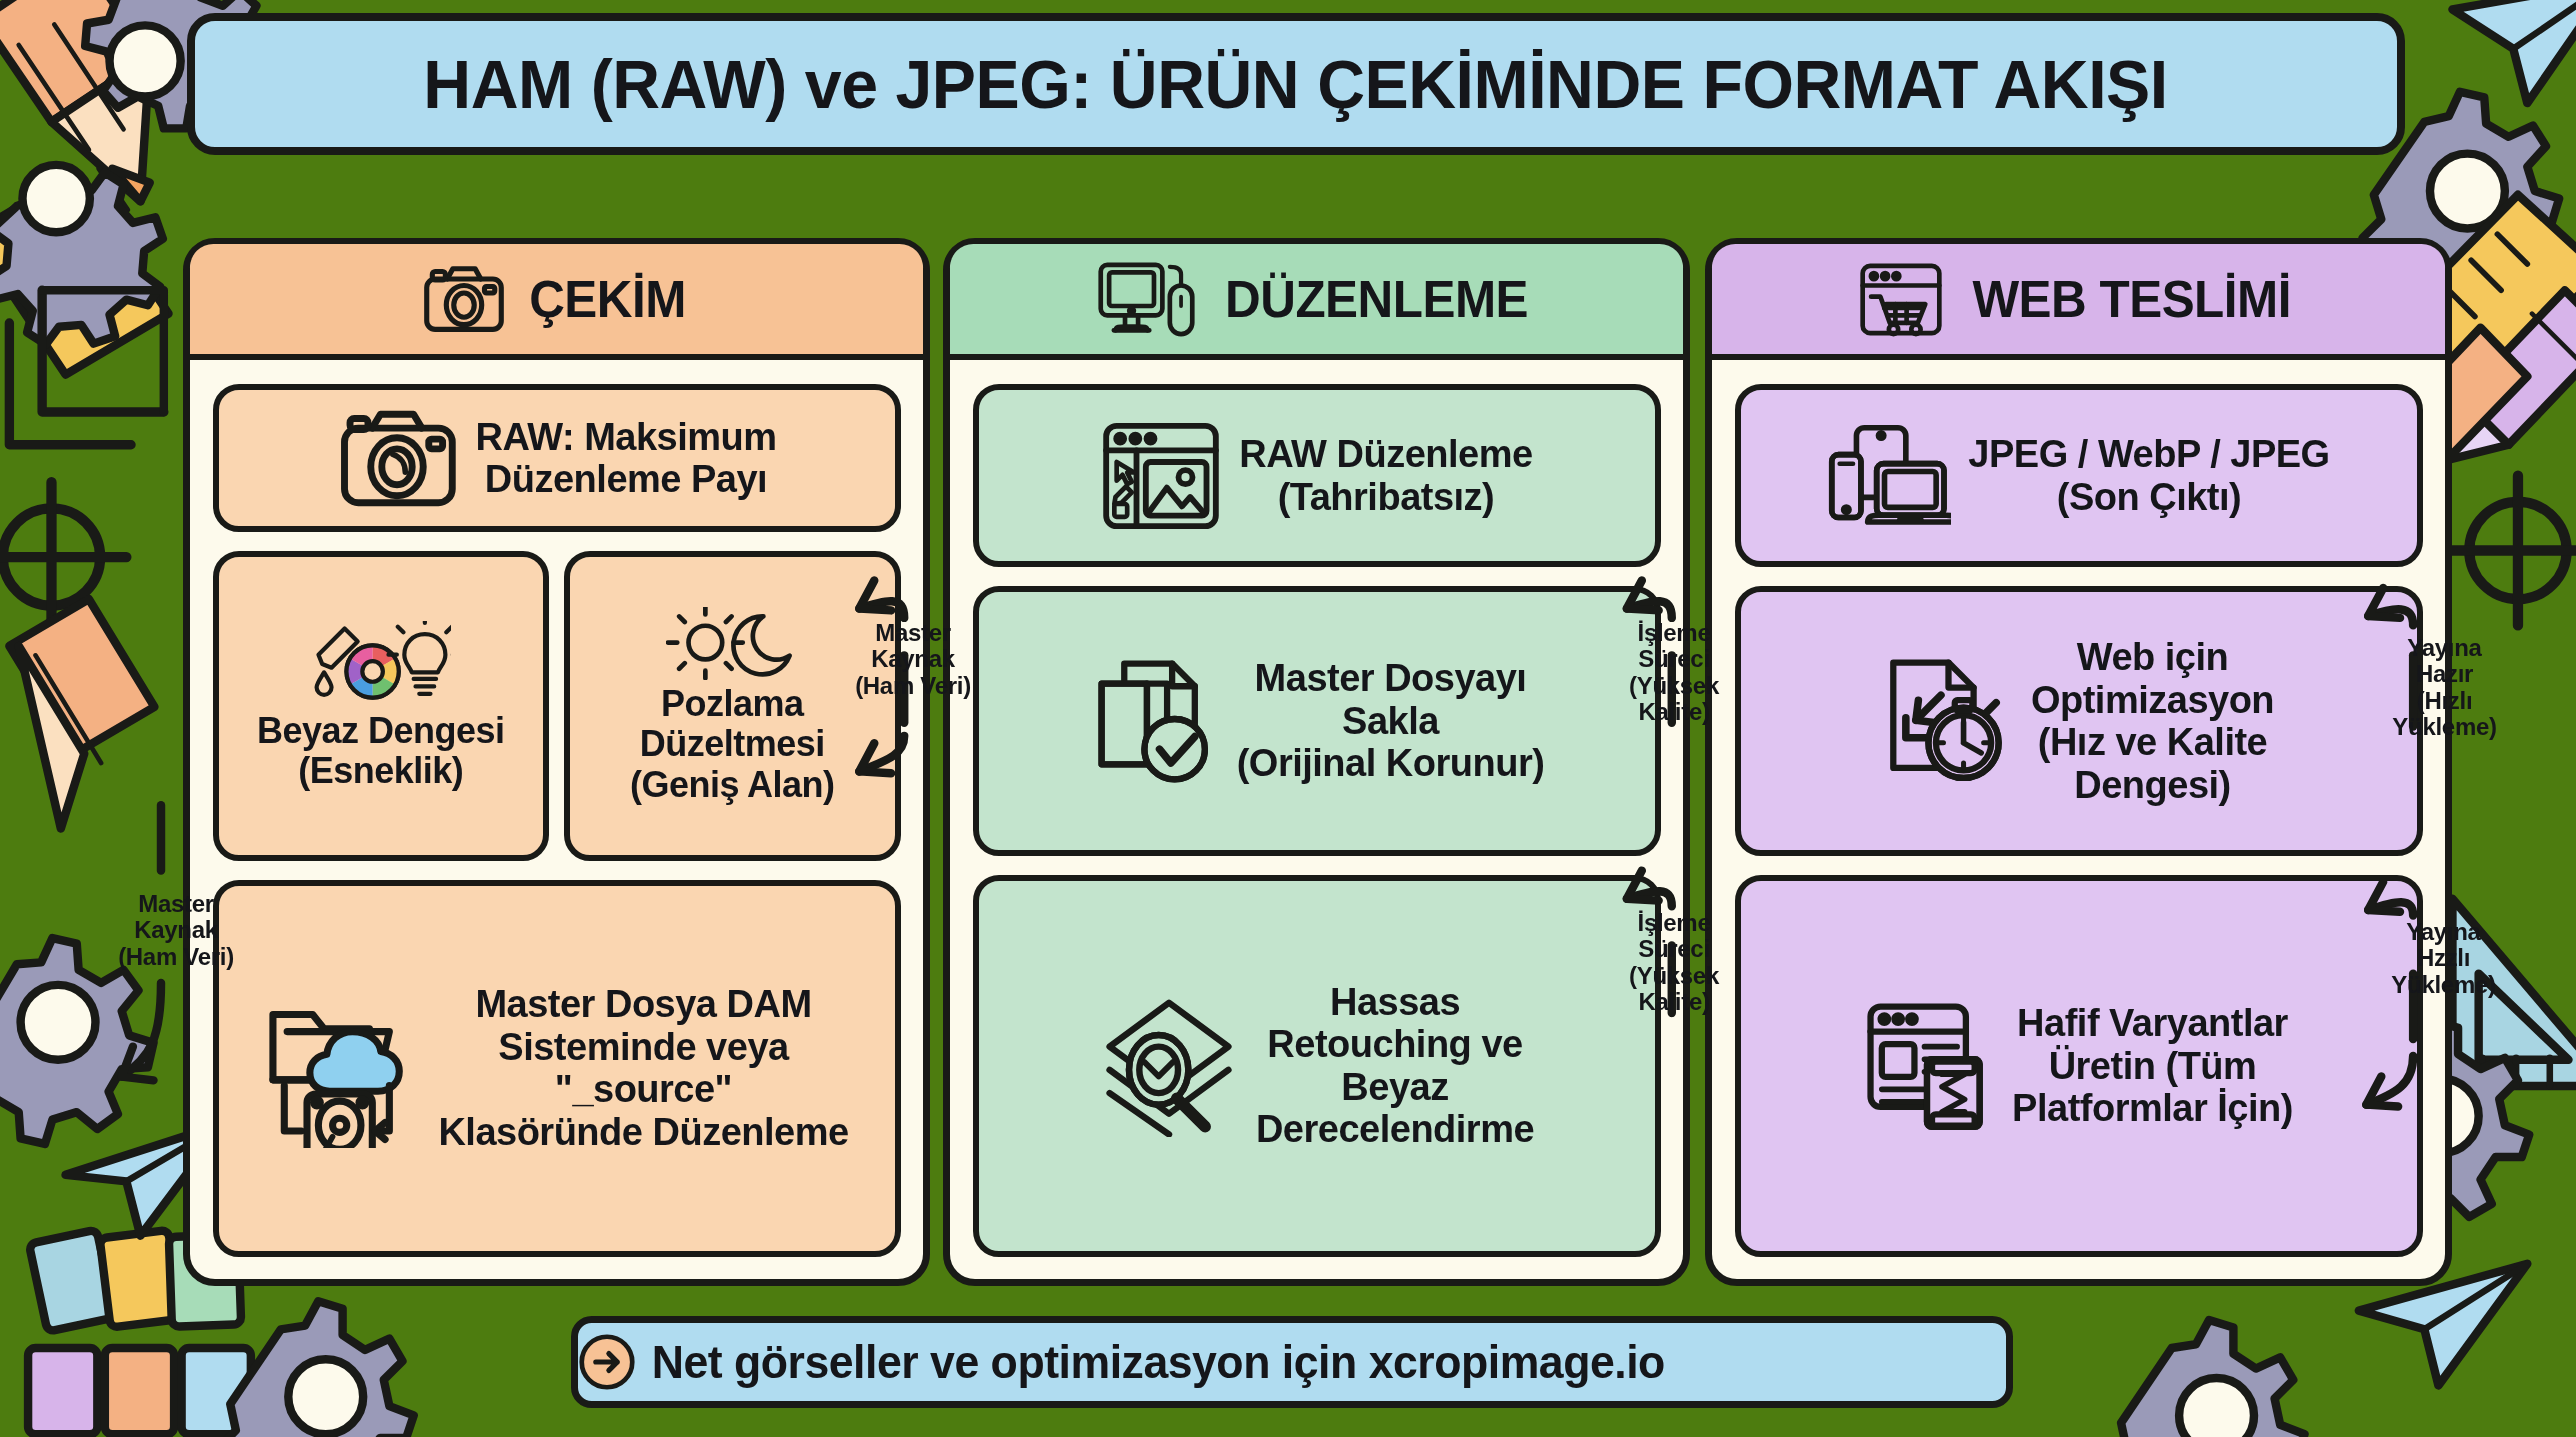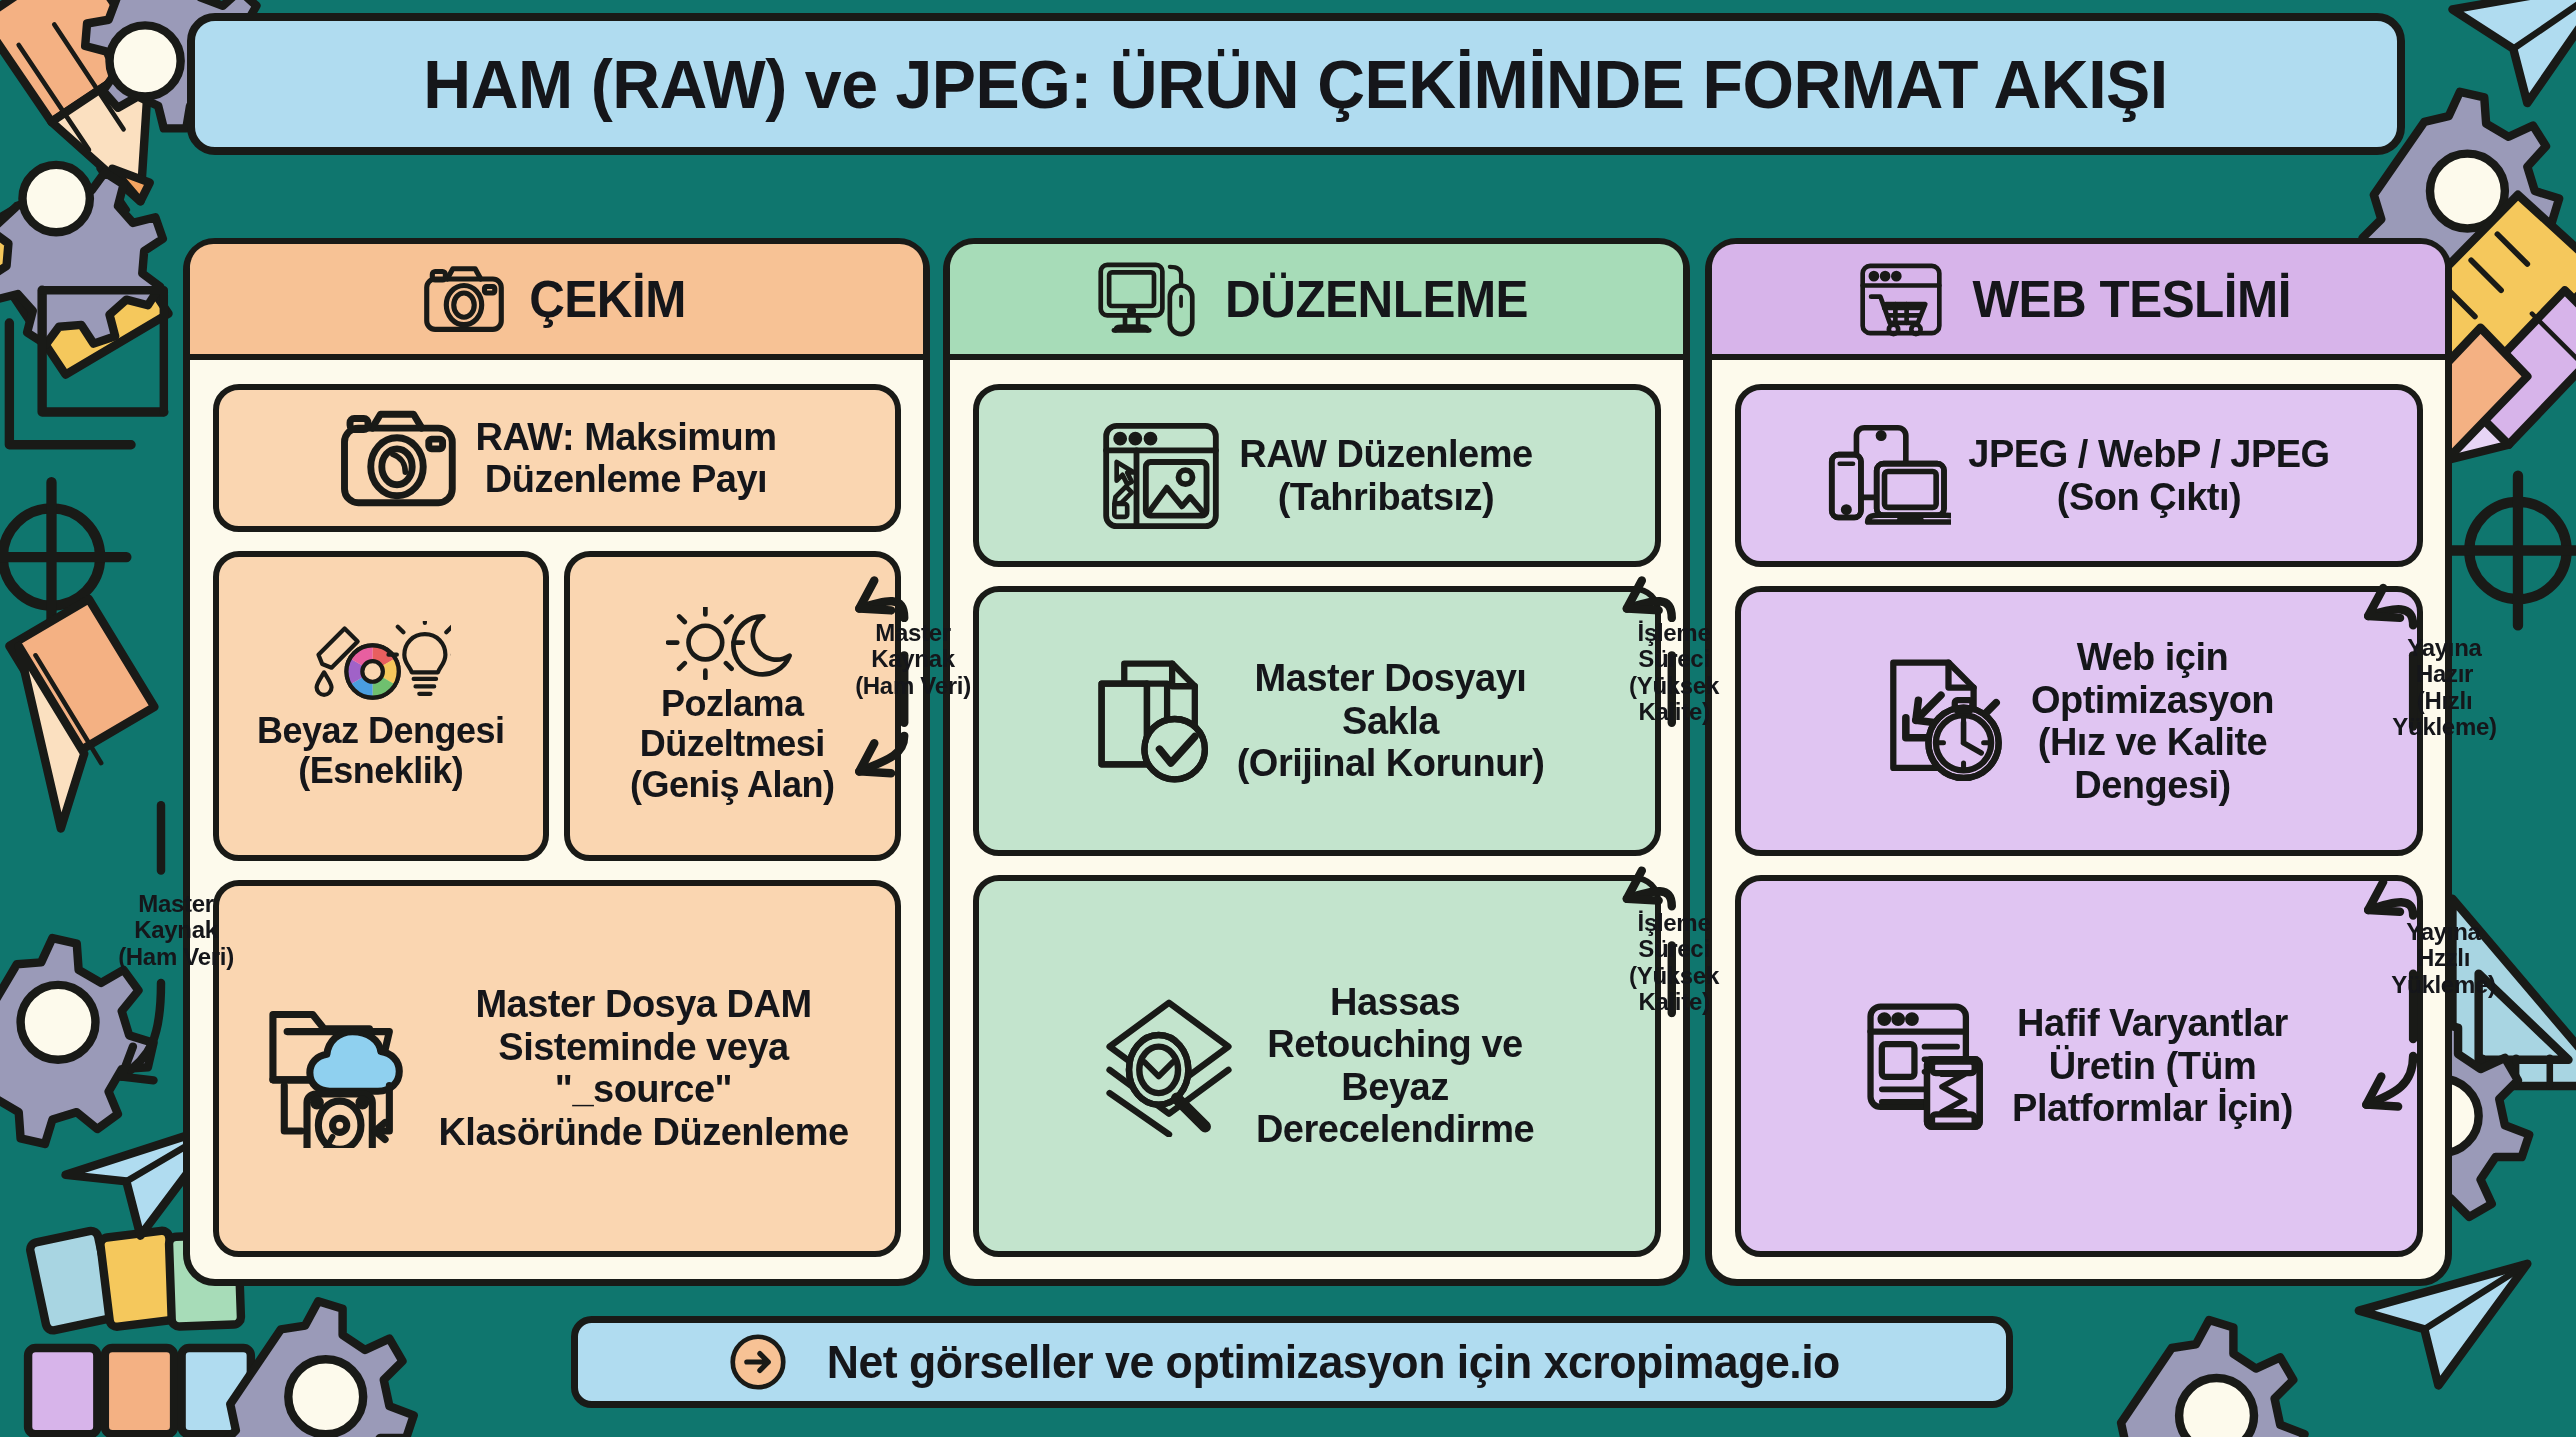--- a/index.html
+++ b/index.html
@@ -11,21 +11,21 @@
     width: 2576px;
     height: 1438px;
     overflow: hidden;
     font-family: "Liberation Sans", sans-serif;
   }
 
   #stage {
     position: relative;
     width: 2576px;
     height: 1438px;
-    background: #0f766e;
+    background: #4d7c0f;
     overflow: hidden;
   }
 
   
   #doodles {
     position: absolute;
     left: 0; top: 0;
     width: 2576px; height: 1438px;
     z-index: 0;
     pointer-events: none;
@@ -183,22 +183,20 @@
     position: absolute;
     left: 571px;
     top: 1316px;
     width: 1442px;
     height: 92px;
     background: #b0dcf0;
     border: 7.5px solid #191a17;
     border-radius: 20.6px;
     display: flex;
     align-items: center;
-    justify-content: center;
-    gap: 24px;
     z-index: 5;
     box-sizing: border-box;
   }
   #cta-text {
     font-size: 46px;
     font-weight: bold;
     color: #15161a;
     white-space: nowrap;
     letter-spacing: -0.5px;
     transform: scaleX(0.97);

